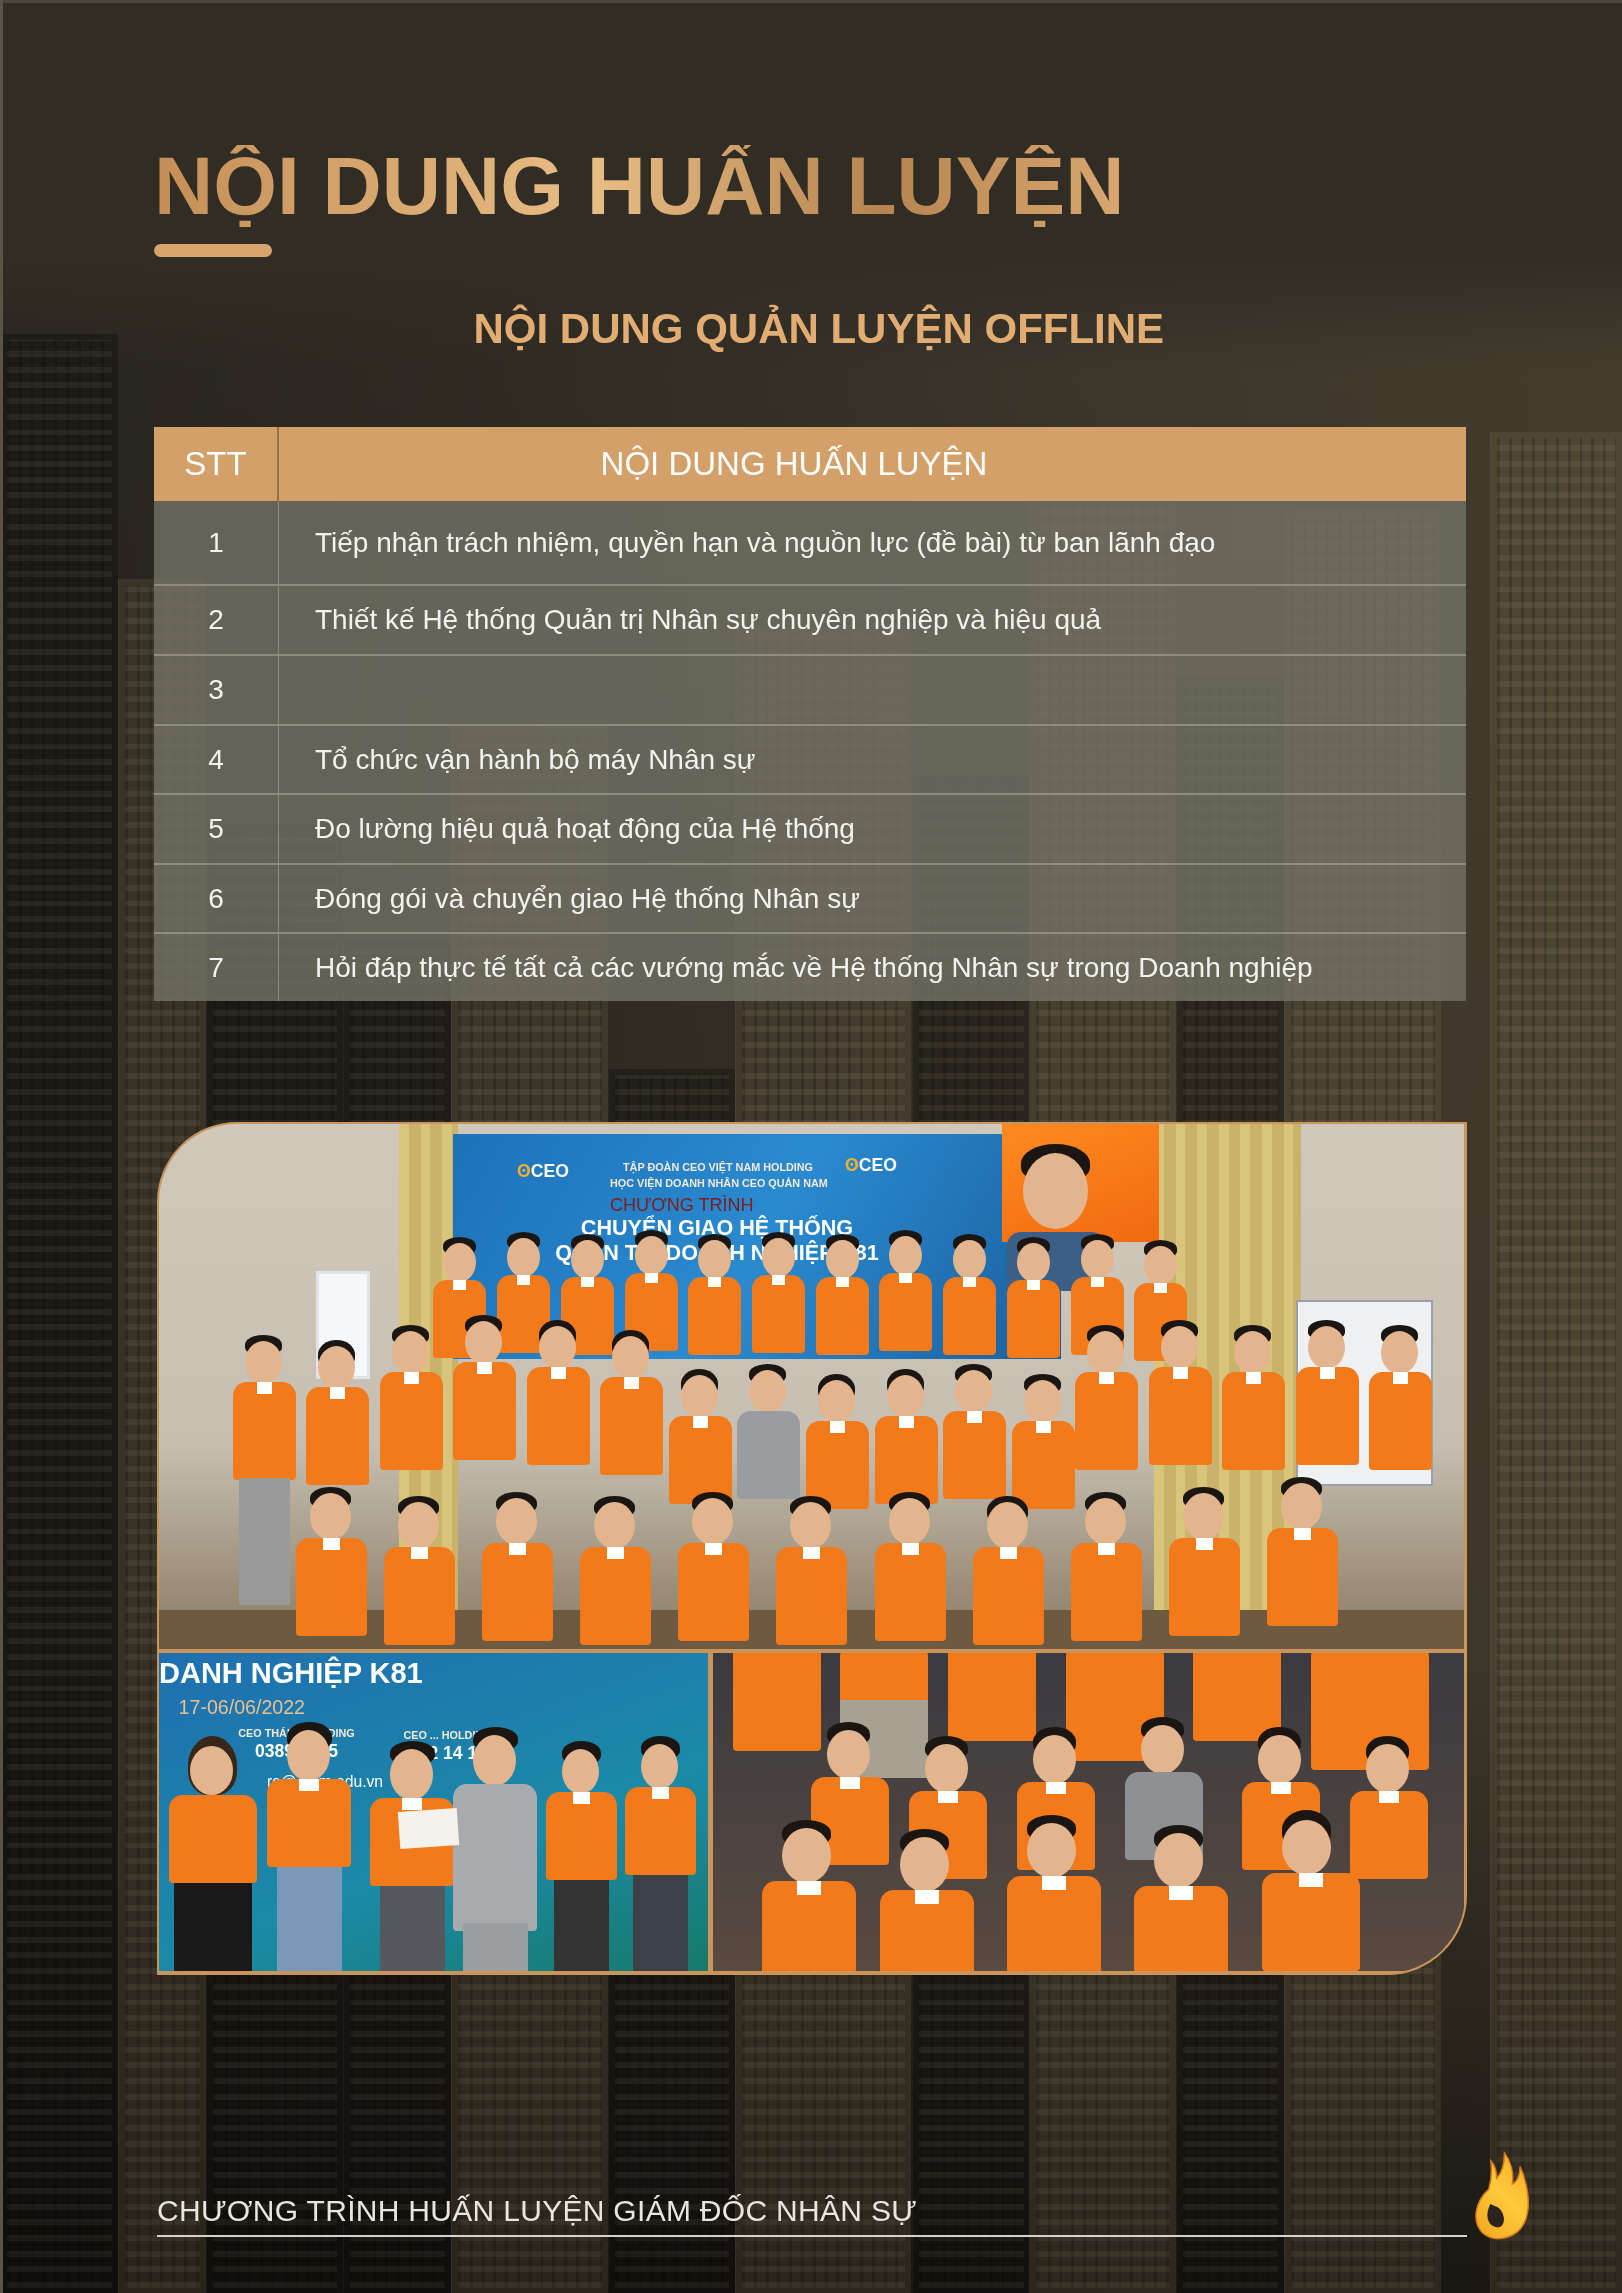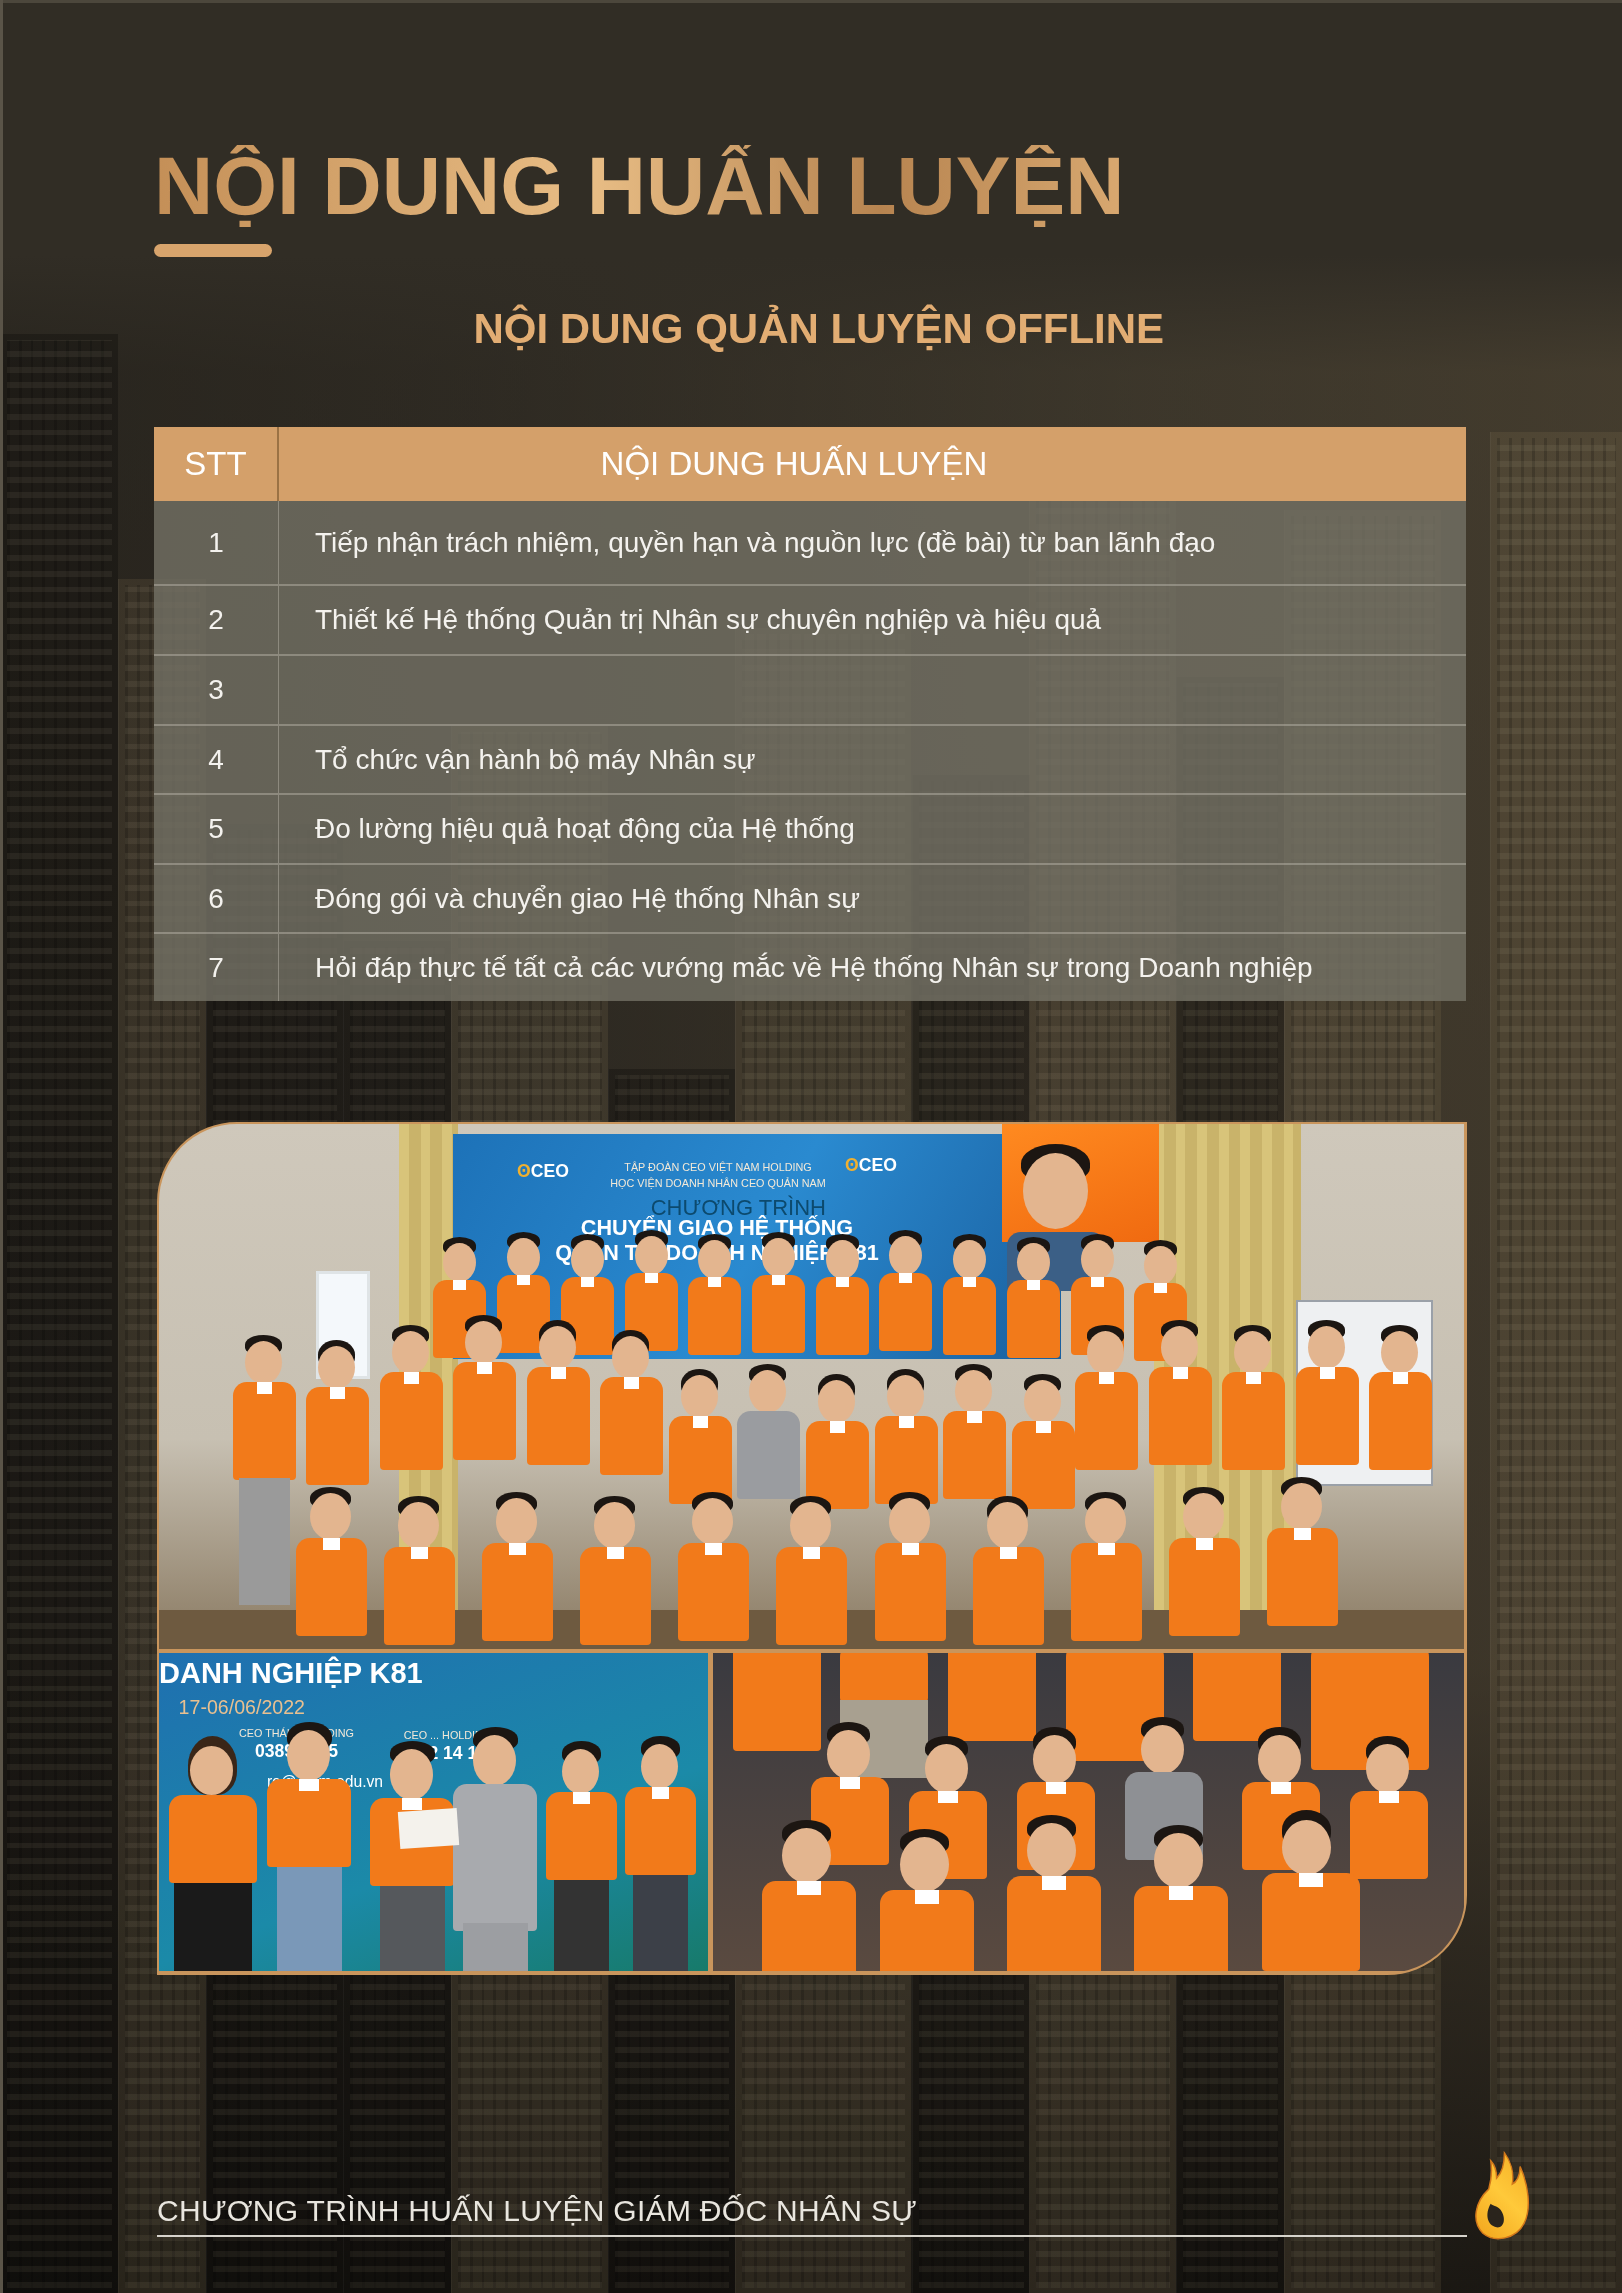--- a/index.html
+++ b/index.html
@@ -83,22 +83,22 @@
   .ph { position: absolute; overflow: hidden; }
   .ph-main { left: 0; top: 0; width: 1305px; height: 525px; }
   .ph-left { left: 0; top: 529px; width: 549px; height: 318px; }
   .ph-right { left: 554px; top: 529px; width: 751px; height: 318px; }
 
   .wall { position: absolute; inset: 0; background: linear-gradient(180deg, #cfc8bb 0%, #c7c0b2 60%, #8a7a62 100%); }
   .curtain { position: absolute; top: 0; height: 100%; background: repeating-linear-gradient(90deg, #d8c47a 0 9.8px, #c9b36a 9.8px 21.6px); }
   .screen { position: absolute; background: linear-gradient(120deg, #1d72b8 0%, #2a8ad0 50%, #1a5f9e 100%); }
   .screen-orange { position: absolute; background: linear-gradient(160deg, #ff8a20, #f06a10); }
   .banner-text { position: absolute; color: #fff; font-weight: 700; text-align: center; white-space: nowrap; }
-  .banner-small { position: absolute; color: #f3e9d8; font-size: 10.8px; text-align: center; white-space: nowrap; font-weight: 400; }
-  .banner-orange { position: absolute; color: #0c4a6e; font-size: 22px; text-align: right; white-space: nowrap; }
+  .banner-small { position: absolute; color: #f3e9d8; font-size: 10.8px; text-align: center; white-space: nowrap; font-weight: 700; }
+  .banner-orange { position: absolute; color: #7f1d1d; font-size: 18px; text-align: left; white-space: nowrap; }
   .logo-ceo { position: absolute; color: #fff; font-weight: 700; font-size: 17.6px; }
   .logo-ceo b { color: #f0b030; }
 
   .crowd { position: absolute; left: 0; right: 0; }
   .person { position: absolute; }
   .person .head { position: absolute; border-radius: 50%; background: #e3b58f; }
   .person .hair { position: absolute; border-radius: 50% 50% 40% 40%; background: #1c1612; }
   .person .shirt { position: absolute; background: #f27a1a; border-radius: 13.7px 13.7px 3.9px 3.9px; }
   .person .collar { position: absolute; background: #fff; }
   .person .pants { position: absolute; background: #3a3c44; }

